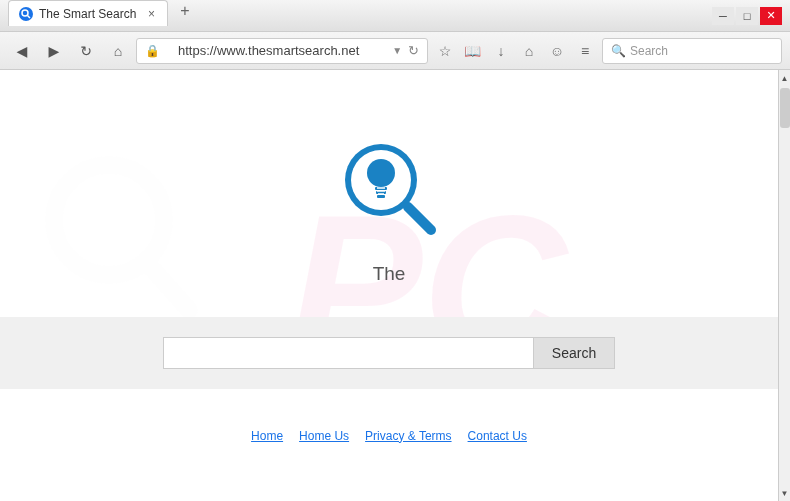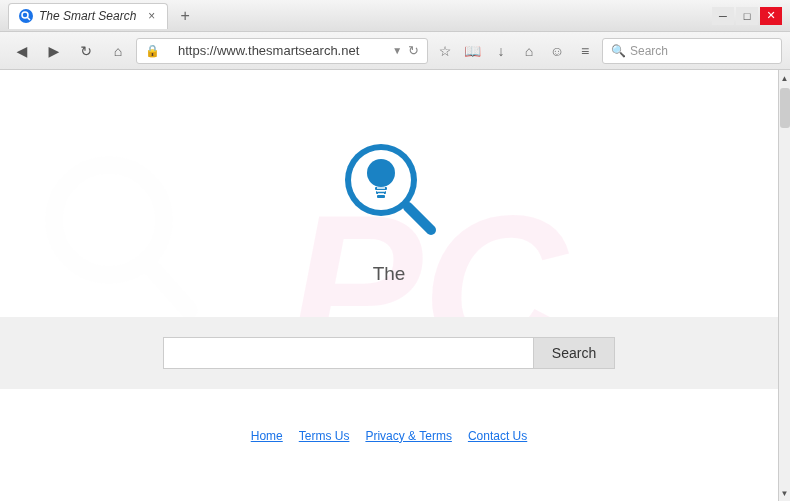--- a/index.html
+++ b/index.html
@@ -13,24 +13,23 @@
       height: 32px;
       background: linear-gradient(to bottom, #f5f5f5, #e0e0e0);
       display: flex;
       align-items: center;
       padding: 0 8px;
       border-bottom: 1px solid #ccc;
       user-select: none;
     }
     .tab-bar {
       display: flex;
-      align-items: center;
+      align-items: flex-start;
       flex: 1;
       height: 100%;
-      font-style: italic;
     }
     .tab {
       display: flex;
       align-items: center;
       height: 26px;
       padding: 0 10px;
       background: #fff;
       border: 1px solid #ccc;
       border-bottom: none;
       border-radius: 4px 4px 0 0;
@@ -409,21 +408,21 @@
 
         <div class="search-section">
           <div class="search-form">
             <input class="search-input" type="text" placeholder="" style="">
             <button class="search-btn">Search</button>
           </div>
         </div>
 
         <div class="footer-links">
           <a class="footer-link" href="#">Home</a>
-          <a class="footer-link" href="#">Terms Us</a>
+          <a class="footer-link" href="#">Home Us</a>
           <a class="footer-link" href="#">Privacy &amp; Terms</a>
           <a class="footer-link" href="#">Contact Us</a>
         </div>
 
       </div>
     </div>
 
     <div class="scrollbar">
       <div class="scroll-up">▲</div>
       <div class="scroll-thumb"></div>

